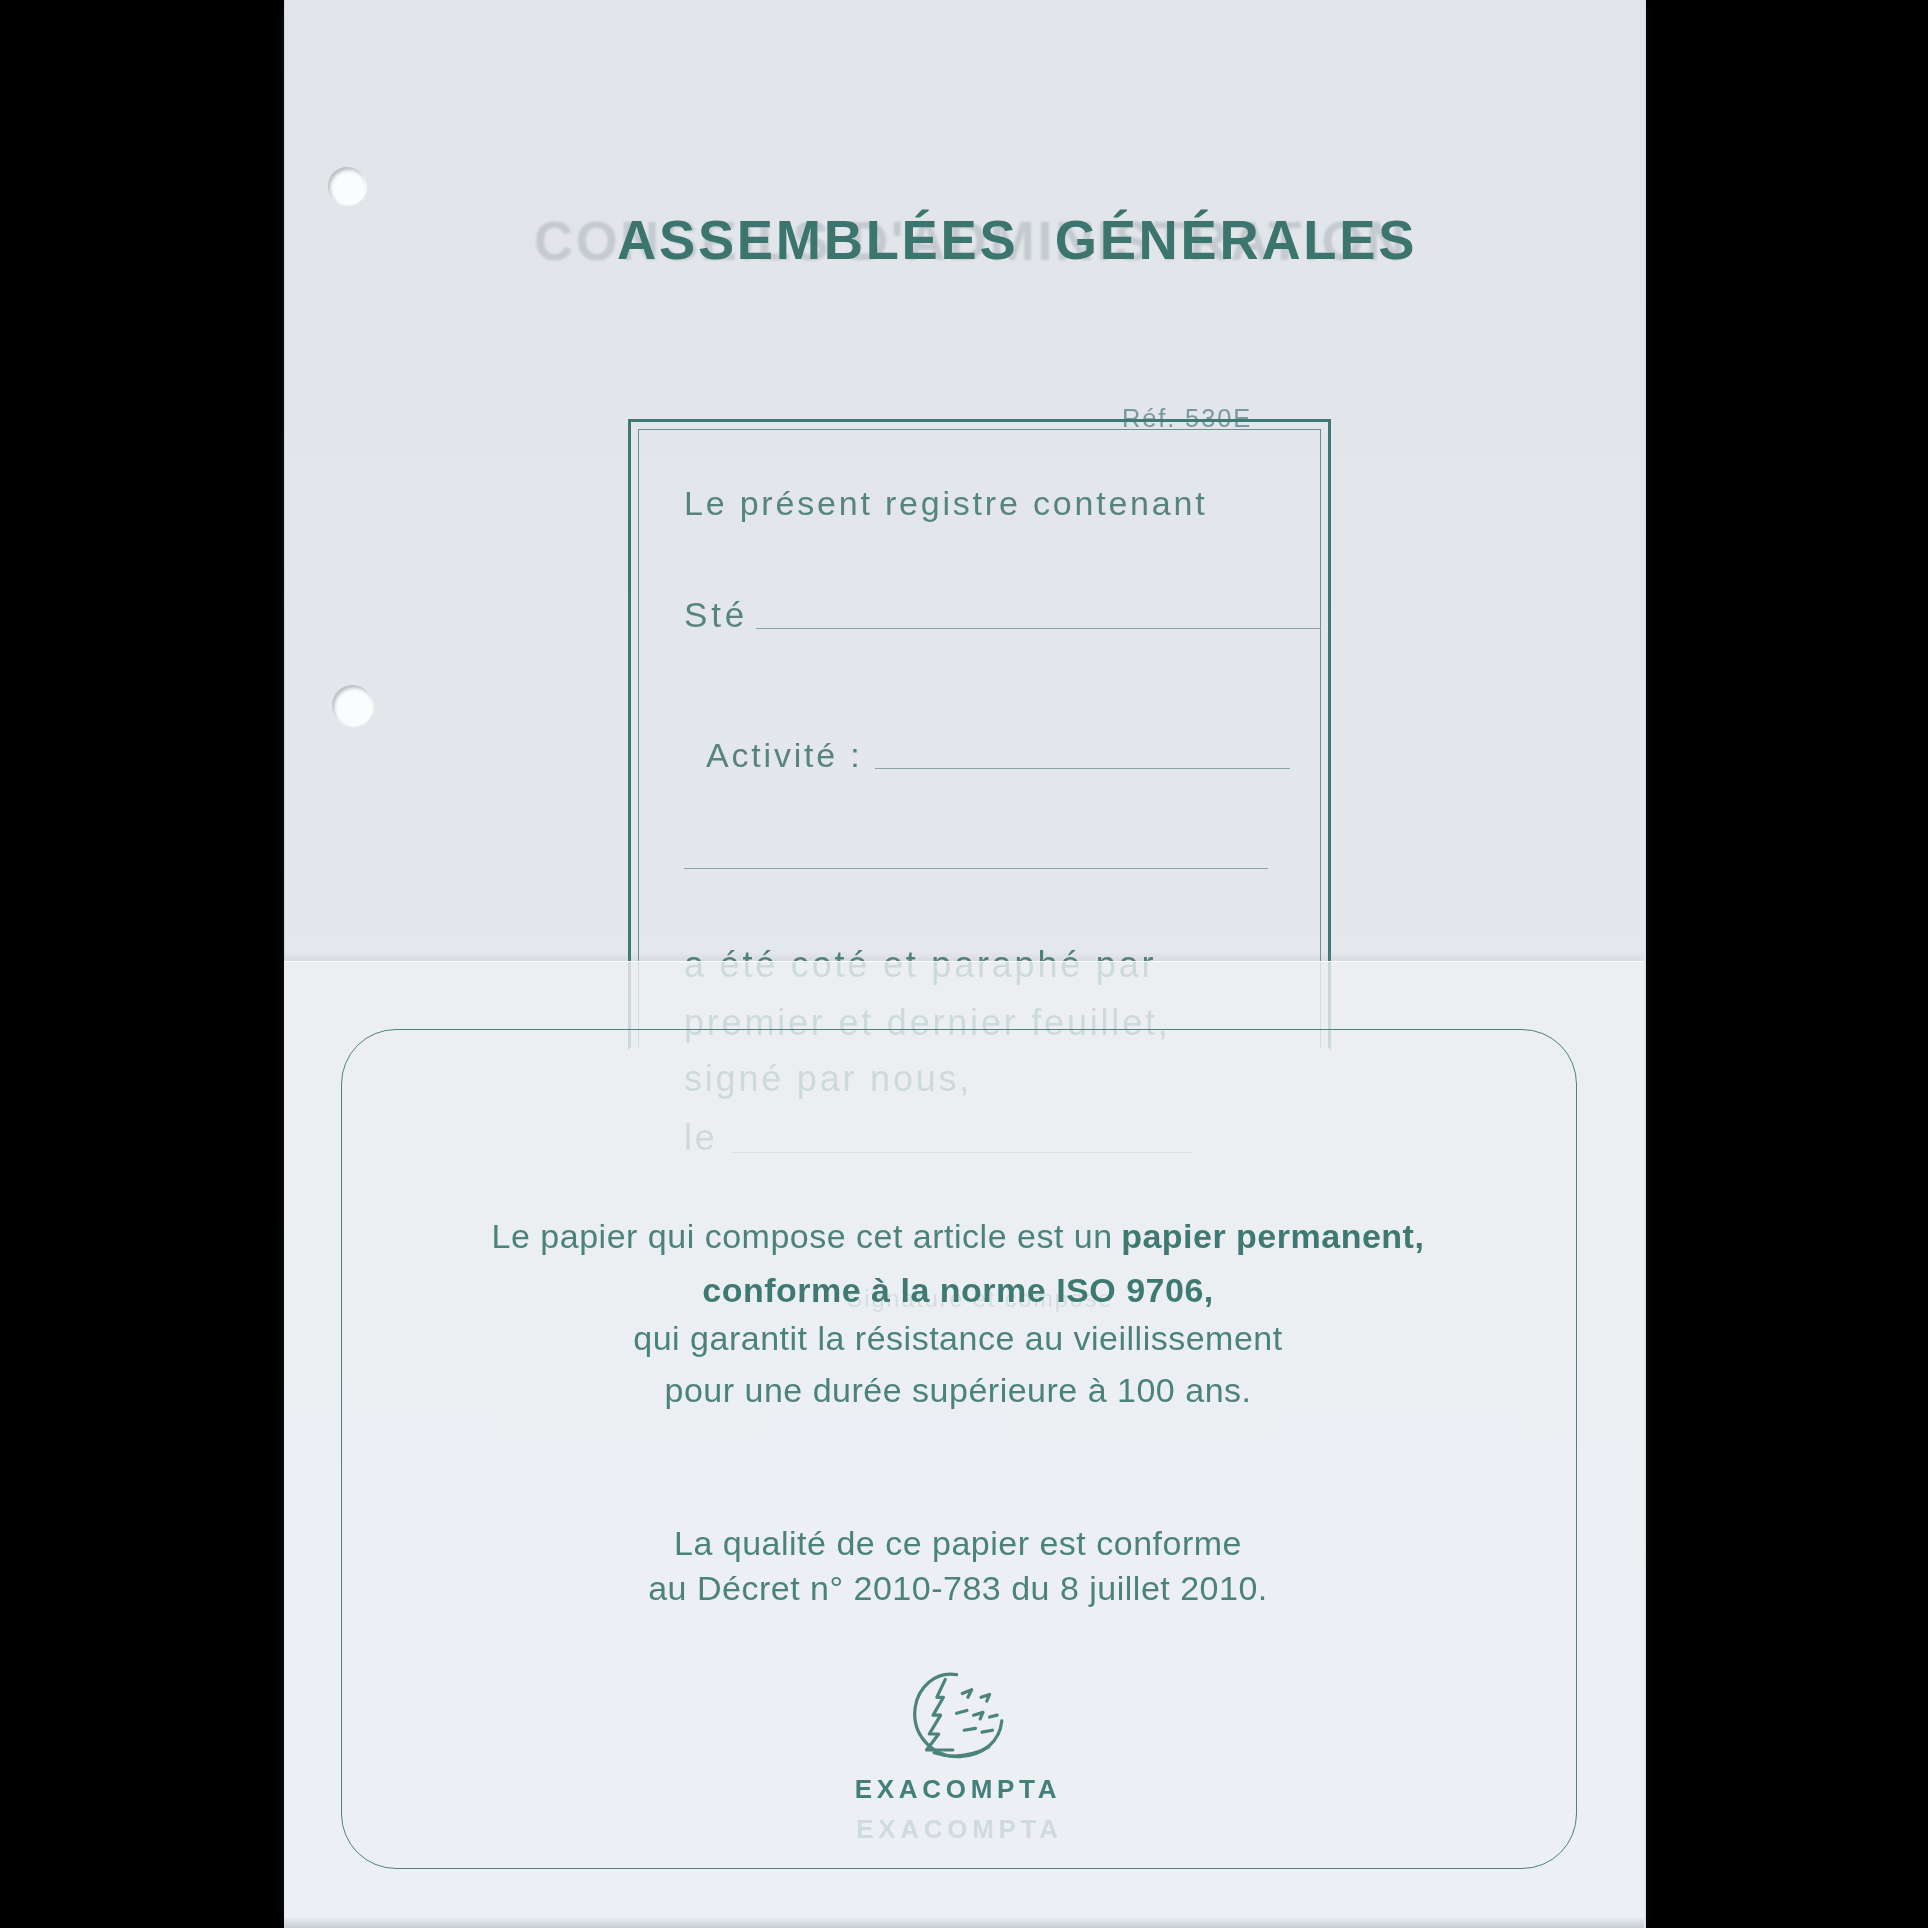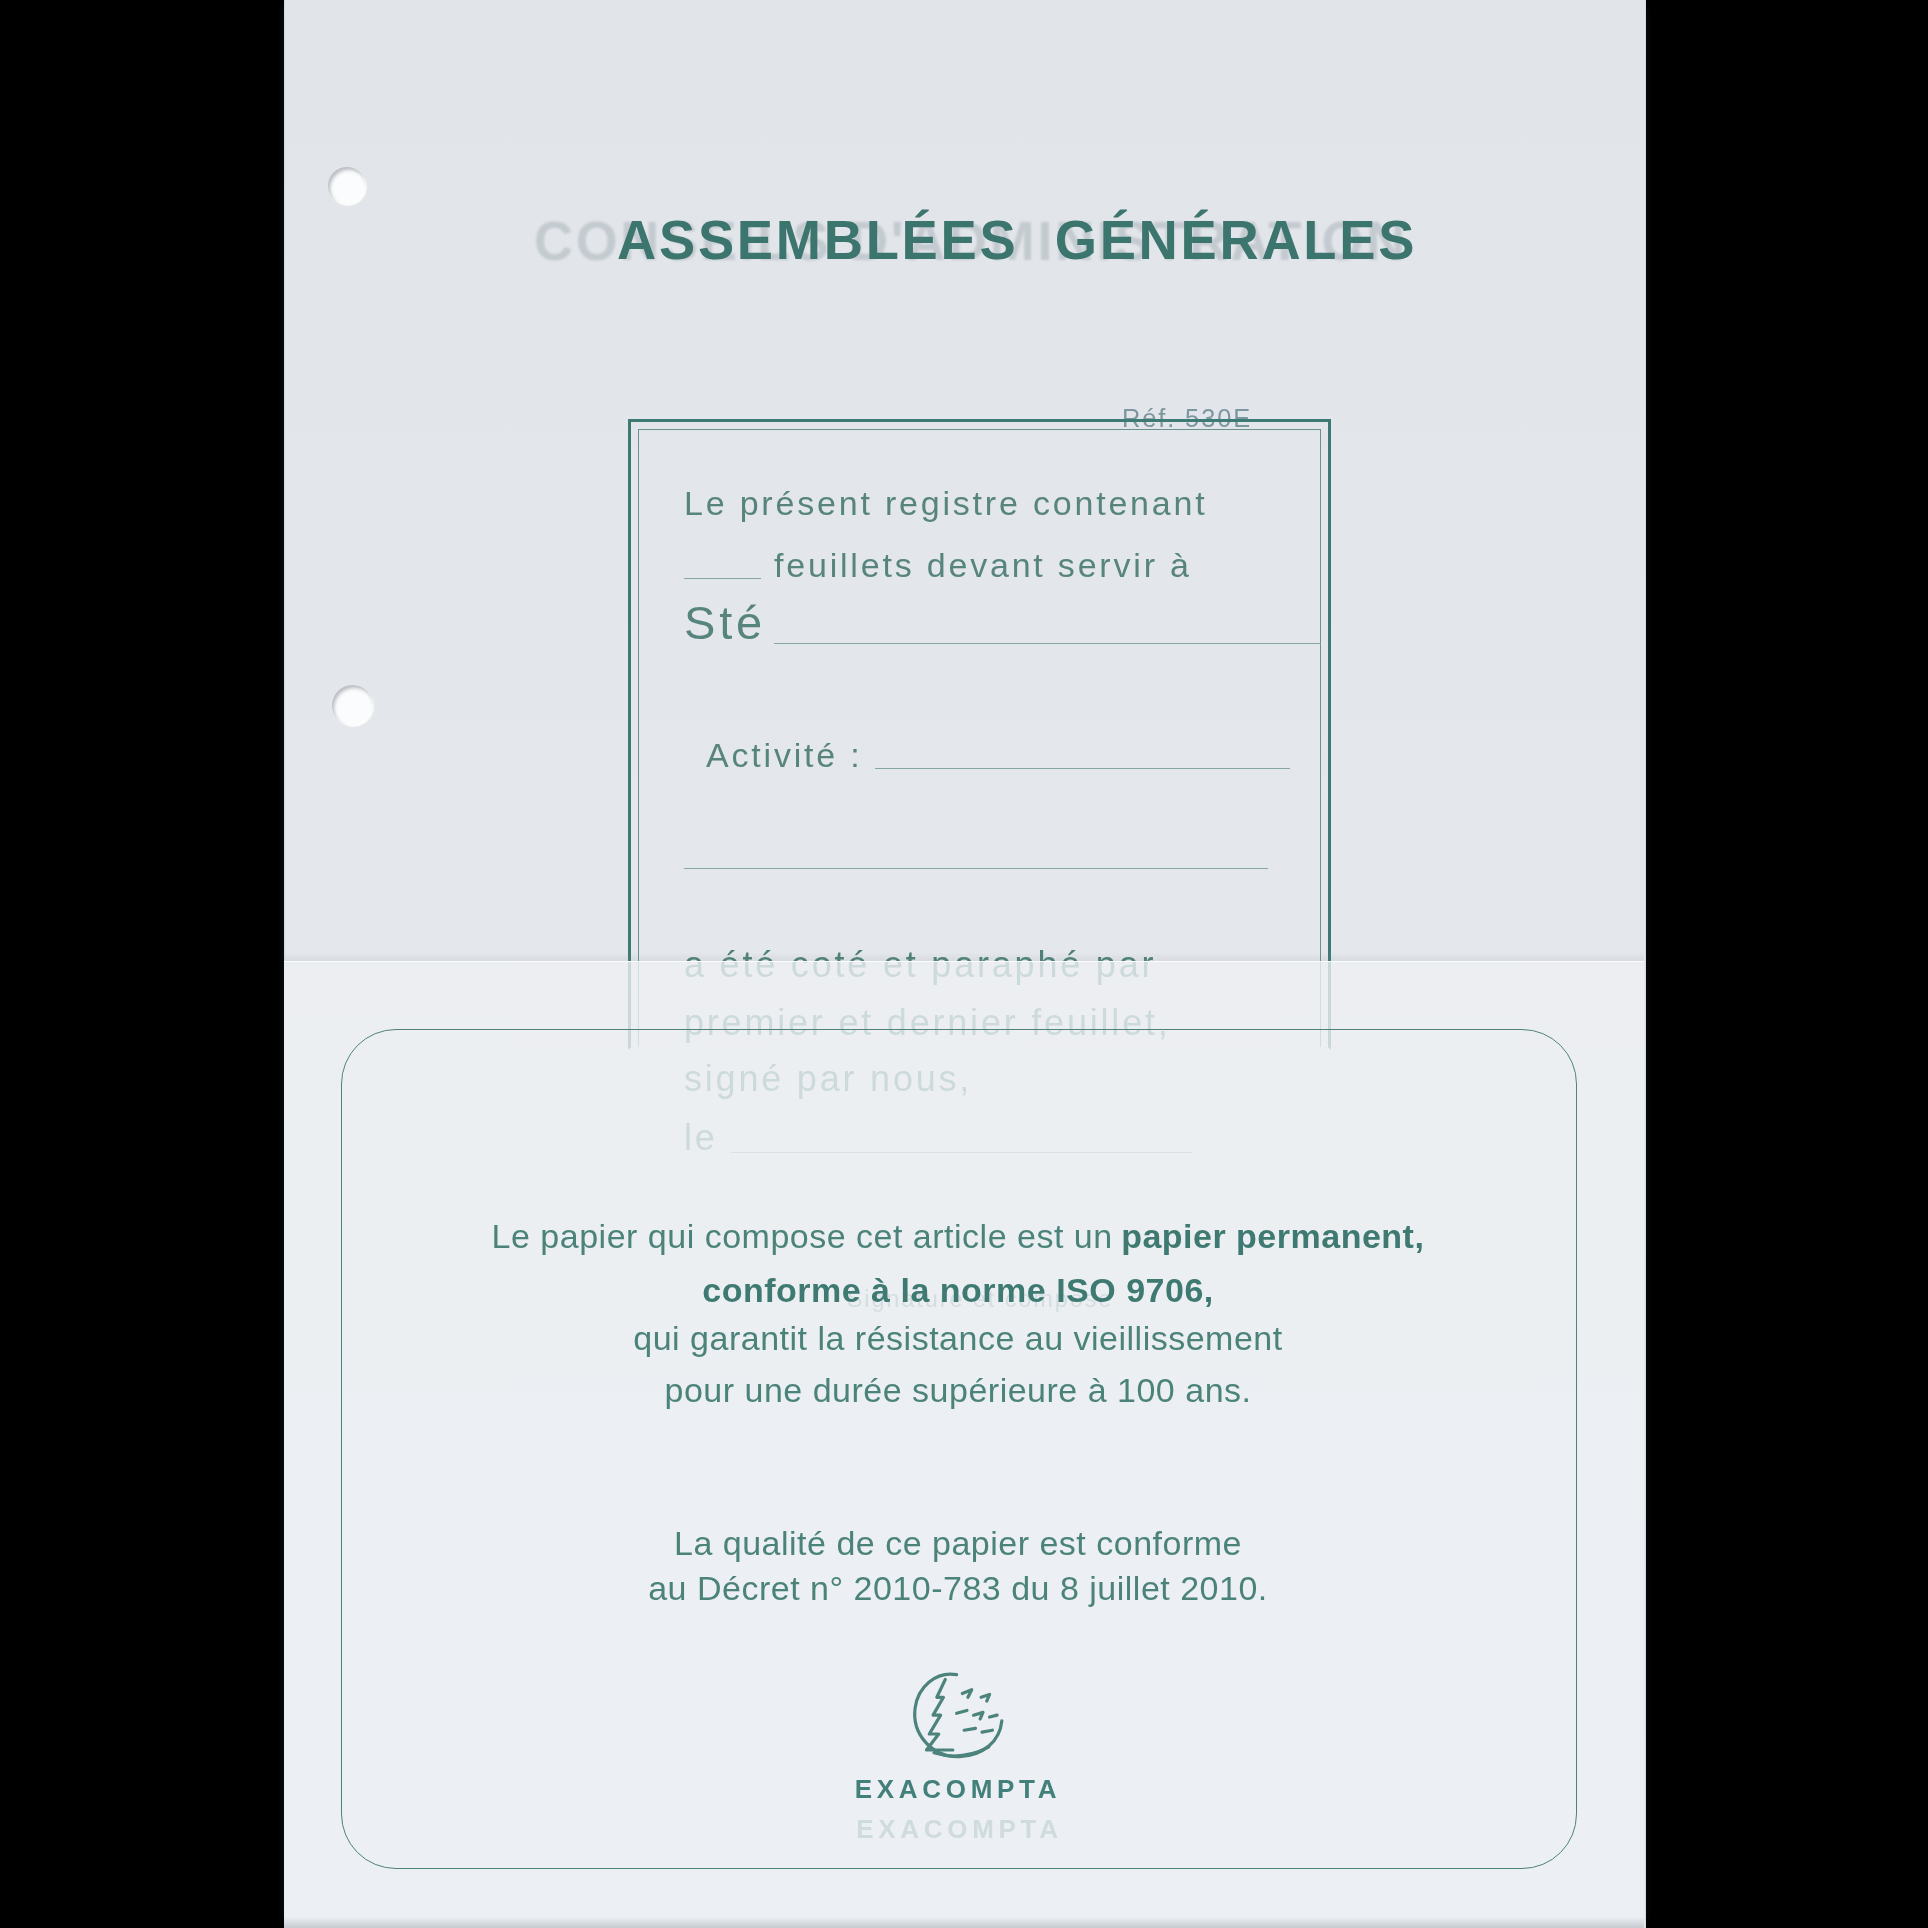--- a/index.html
+++ b/index.html
@@ -24,21 +24,21 @@
         font-size:25.4px;letter-spacing:1.9px;color:#7d97a0;}
   .regbox{position:absolute;left:627px;top:419px;width:697px;height:625px;
         border:3.8px solid #3e7a74;border-bottom-color:transparent;}
   .regbox .inner{position:absolute;left:6.6px;right:6.6px;top:6.6px;bottom:0;
         border:1.4px solid rgba(85,131,125,.85);border-bottom:none;}
   .u-line{position:absolute;color:#57857e;font-size:34px;letter-spacing:2.8px;white-space:nowrap;}
   .row{position:absolute;display:flex;align-items:flex-end;color:#57857e;
        font-size:34px;letter-spacing:2.8px;white-space:nowrap;}
   .fill{flex:1;border-bottom:1.5px solid #85a79f;margin-bottom:5.6px;min-width:19px;}
   .pre-blank{width:77px;border-bottom:1.5px solid #85a79f;margin-bottom:5.6px;margin-right:13px;}
-  .ste{font-size:47px;letter-spacing:3.8px;margin-right:8px;}
+  .ste{font-size:35px;letter-spacing:3.8px;margin-right:8px;}
   .certif{position:absolute;left:684px;font-size:36px;letter-spacing:2.8px;color:#4d8078;white-space:nowrap;}
   .ghost-sign{position:absolute;left:627px;top:1286px;width:704px;text-align:center;
        font-size:23.5px;letter-spacing:1.9px;color:#6d918b;}
   .ghost-brand{position:absolute;left:742px;top:1814px;width:433px;text-align:center;
        font-size:26px;font-weight:bold;letter-spacing:4.7px;color:#5a8680;}
   
   .fold-shadow{position:absolute;left:284px;top:952px;width:1360px;height:9.4px;
        background:linear-gradient(180deg,rgba(120,130,140,0),rgba(120,130,140,.12));}
   .insert{position:absolute;left:284px;top:961px;width:1360px;height:967px;
        background:rgba(237,240,244,.80);border-top:1.9px solid rgba(251,253,254,.95);}
@@ -66,24 +66,20 @@
     <div class="ghost-title" style="left:249px;">CONSEILS D'ADMINISTRATION</div>
     <div class="title" style="left:332px;">ASSEMBLÉES GÉNÉRALES</div>
     <div class="ref" style="left:761px;">Réf. 530E</div>
 
     <div class="regbox" style="left:343px;">
       <div class="inner"></div>
     </div>
 
     <div class="u-line" style="left:399px;top:484px;">Le présent registre contenant</div>
 
-    <div class="row" style="left:399px;top:546px;width:580px;">
-      <span class="pre-blank"></span>
-      <span>feuillets devant servir à</span>
-    </div>
 
     <div class="row" style="left:399px;top:595px;width:637px;">
       <span class="ste">Sté</span>
       <span class="fill"></span>
     </div>
 
 
     <div class="row" style="left:399px;top:736px;width:584px;margin-left:22px;">
       <span style="margin-right:13px;">Activité :</span>
       <span class="fill"></span>

